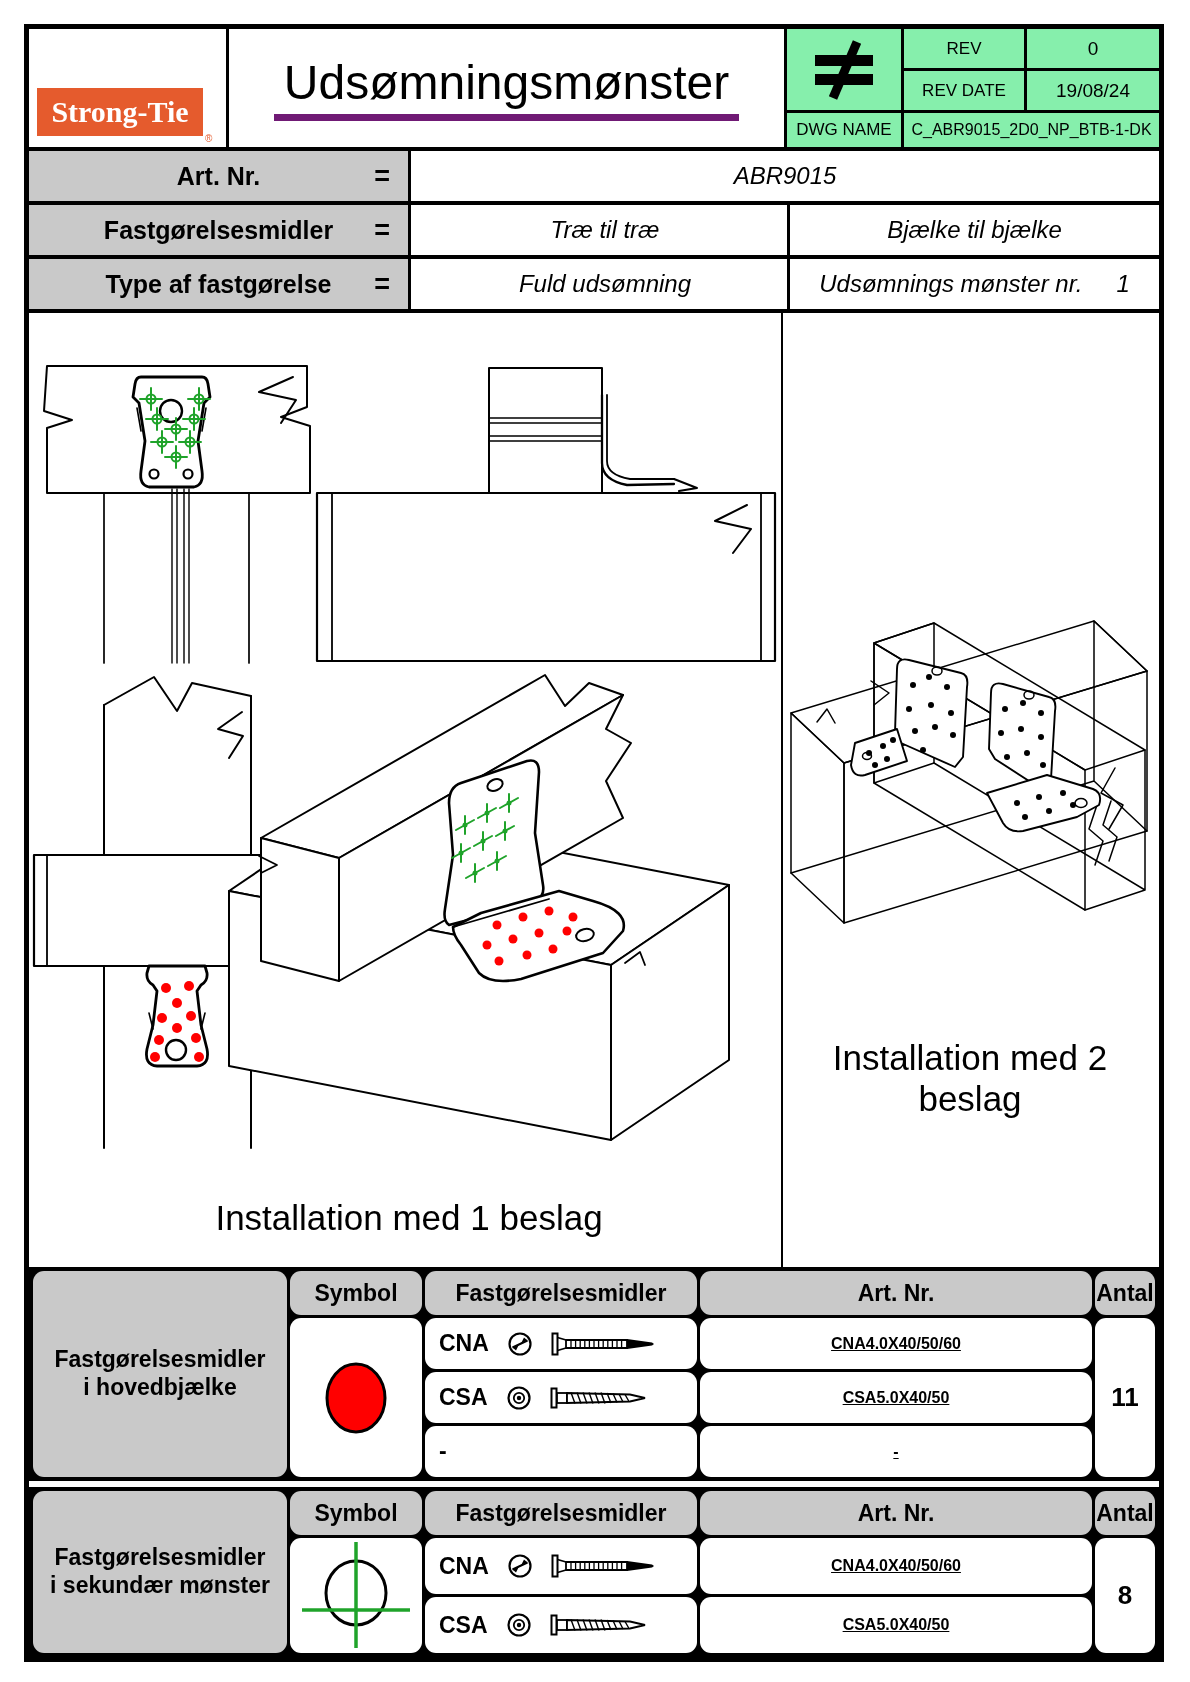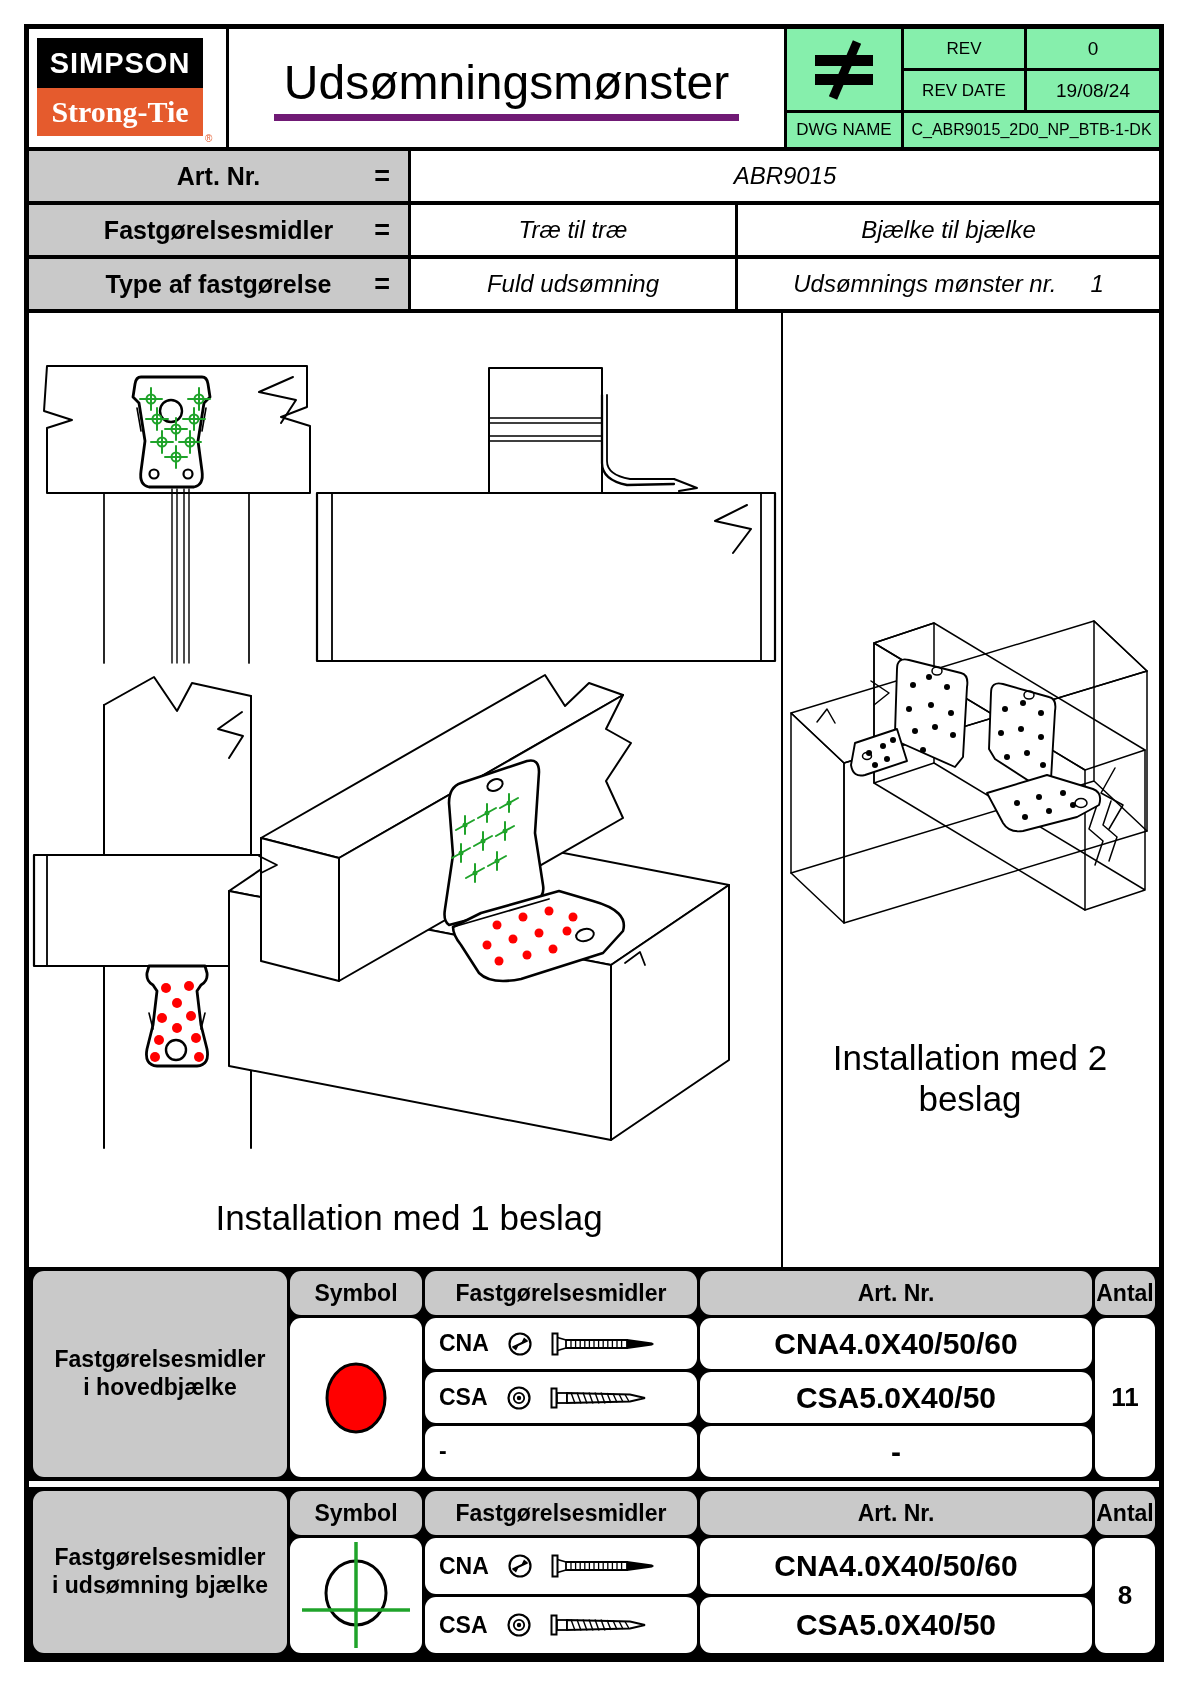--- a/index.html
+++ b/index.html
@@ -25,48 +25,47 @@
   .tb-value { font-size:19px; }
   #dwg-value { font-size:16px; letter-spacing:0; }
 
   
   .hsep { position:absolute; left:0; width:1130px; height:4px; background:#000; }
   .info-row { position:absolute; left:0; width:1130px; height:50px; display:flex; }
   .info-label { width:382px; background:#c9c9c9; border-right:3px solid #000; position:relative;
     display:flex; align-items:center; justify-content:center; font-weight:bold; font-size:25px; }
   .info-label .eq { position:absolute; right:18px; font-size:27px; font-weight:bold; }
   .info-value { flex:1; display:flex; align-items:center; justify-content:center; font-size:24px;font-style:italic; }
-  .info-value.split-l { width:324px; flex:none; }
+  .info-value.split-l { width:364px; flex:none;margin-left:12px; }
   .info-value.split-r { flex:1; border-left:3px solid #000; }
   .nr-num { margin-left:34px; }
 
   
   #drawing { position:absolute; left:0; top:284px; width:1130px; height:954px; }
   .caption { position:absolute; text-align:center; font-size:35px; line-height:1.18; }
 
   
   .ftable { position:absolute; left:0; width:1130px; display:grid;
     grid-template-columns:254px 132px 272px 392px 1fr; gap:3px; background:#000; border:4px solid #000; }
   .ftable .cell { background:#fff; display:flex; align-items:center; justify-content:center;border-radius:11px; }
   .ftable .gray { background:#c9c9c9; }
   .ftable .hdr { font-weight:bold; font-size:23px; }
   .ftable .section { flex-direction:column; font-weight:bold; font-size:23px; line-height:1.2; text-align:center; }
   .ftable .fast { justify-content:flex-start; padding-left:14px; gap:18px; font-weight:bold; font-size:23px; }
-  .ftable .art { font-weight:bold; font-size:30px; }
+  .ftable .art { font-weight:bold; font-size:16px;text-decoration:underline; }
   .ftable .qty { font-weight:bold; font-size:26px; }
 </style>
 </head>
 <body>
 
 <div id="page">
 <div id="frame">
 
   <div id="header">
     <div id="logo-cell">
-      <div id="logo-top">SIMPSON</div>
       <div id="logo-bottom">Strong-Tie</div>
       <div id="logo-reg">®</div>
     </div>
     <div id="title-cell">
       <span>Udsømningsmønster</span>
     </div>
     <div id="titleblock">
       <div style="grid-area:1/1/3/2">
         <svg width="64" height="62" viewBox="0 0 64 62">
           <rect x="3" y="16" width="58" height="11" fill="#000"></rect>
@@ -389,21 +388,21 @@
     </div>
     <div class="cell art" style="grid-area:3/4/4/5">CSA5.0X40/50</div>
     <div class="cell fast" style="grid-area:4/3/5/4">-</div>
     <div class="cell art" style="grid-area:4/4/5/5">-</div>
     <div class="cell qty" style="grid-area:2/5/5/6">11</div>
   </div>
 
   <div class="ftable" style="top:1458px; height:170px; grid-template-rows:44px 56px 1fr;">
     <div class="cell gray section" style="grid-area:1/1/4/2">
       <div>Fastgørelsesmidler</div>
-      <div>i udsømning bjælke</div>
+      <div>i sekundær mønster</div>
     </div>
     <div class="cell gray hdr" style="grid-area:1/2/2/3">Symbol</div>
     <div class="cell gray hdr" style="grid-area:1/3/2/4">Fastgørelsesmidler</div>
     <div class="cell gray hdr" style="grid-area:1/4/2/5">Art. Nr.</div>
     <div class="cell gray hdr" style="grid-area:1/5/2/6">Antal</div>
     <div class="cell" style="grid-area:2/2/4/3">
       <svg width="128" height="116" viewBox="0 0 128 116">
         <ellipse cx="64" cy="55" rx="30" ry="32" fill="none" stroke="#000" stroke-width="3"></ellipse>
         <line x1="64" y1="4" x2="64" y2="110" stroke="#1fa32a" stroke-width="3.5"></line>
         <line x1="10" y1="72" x2="118" y2="72" stroke="#1fa32a" stroke-width="3.5"></line>

